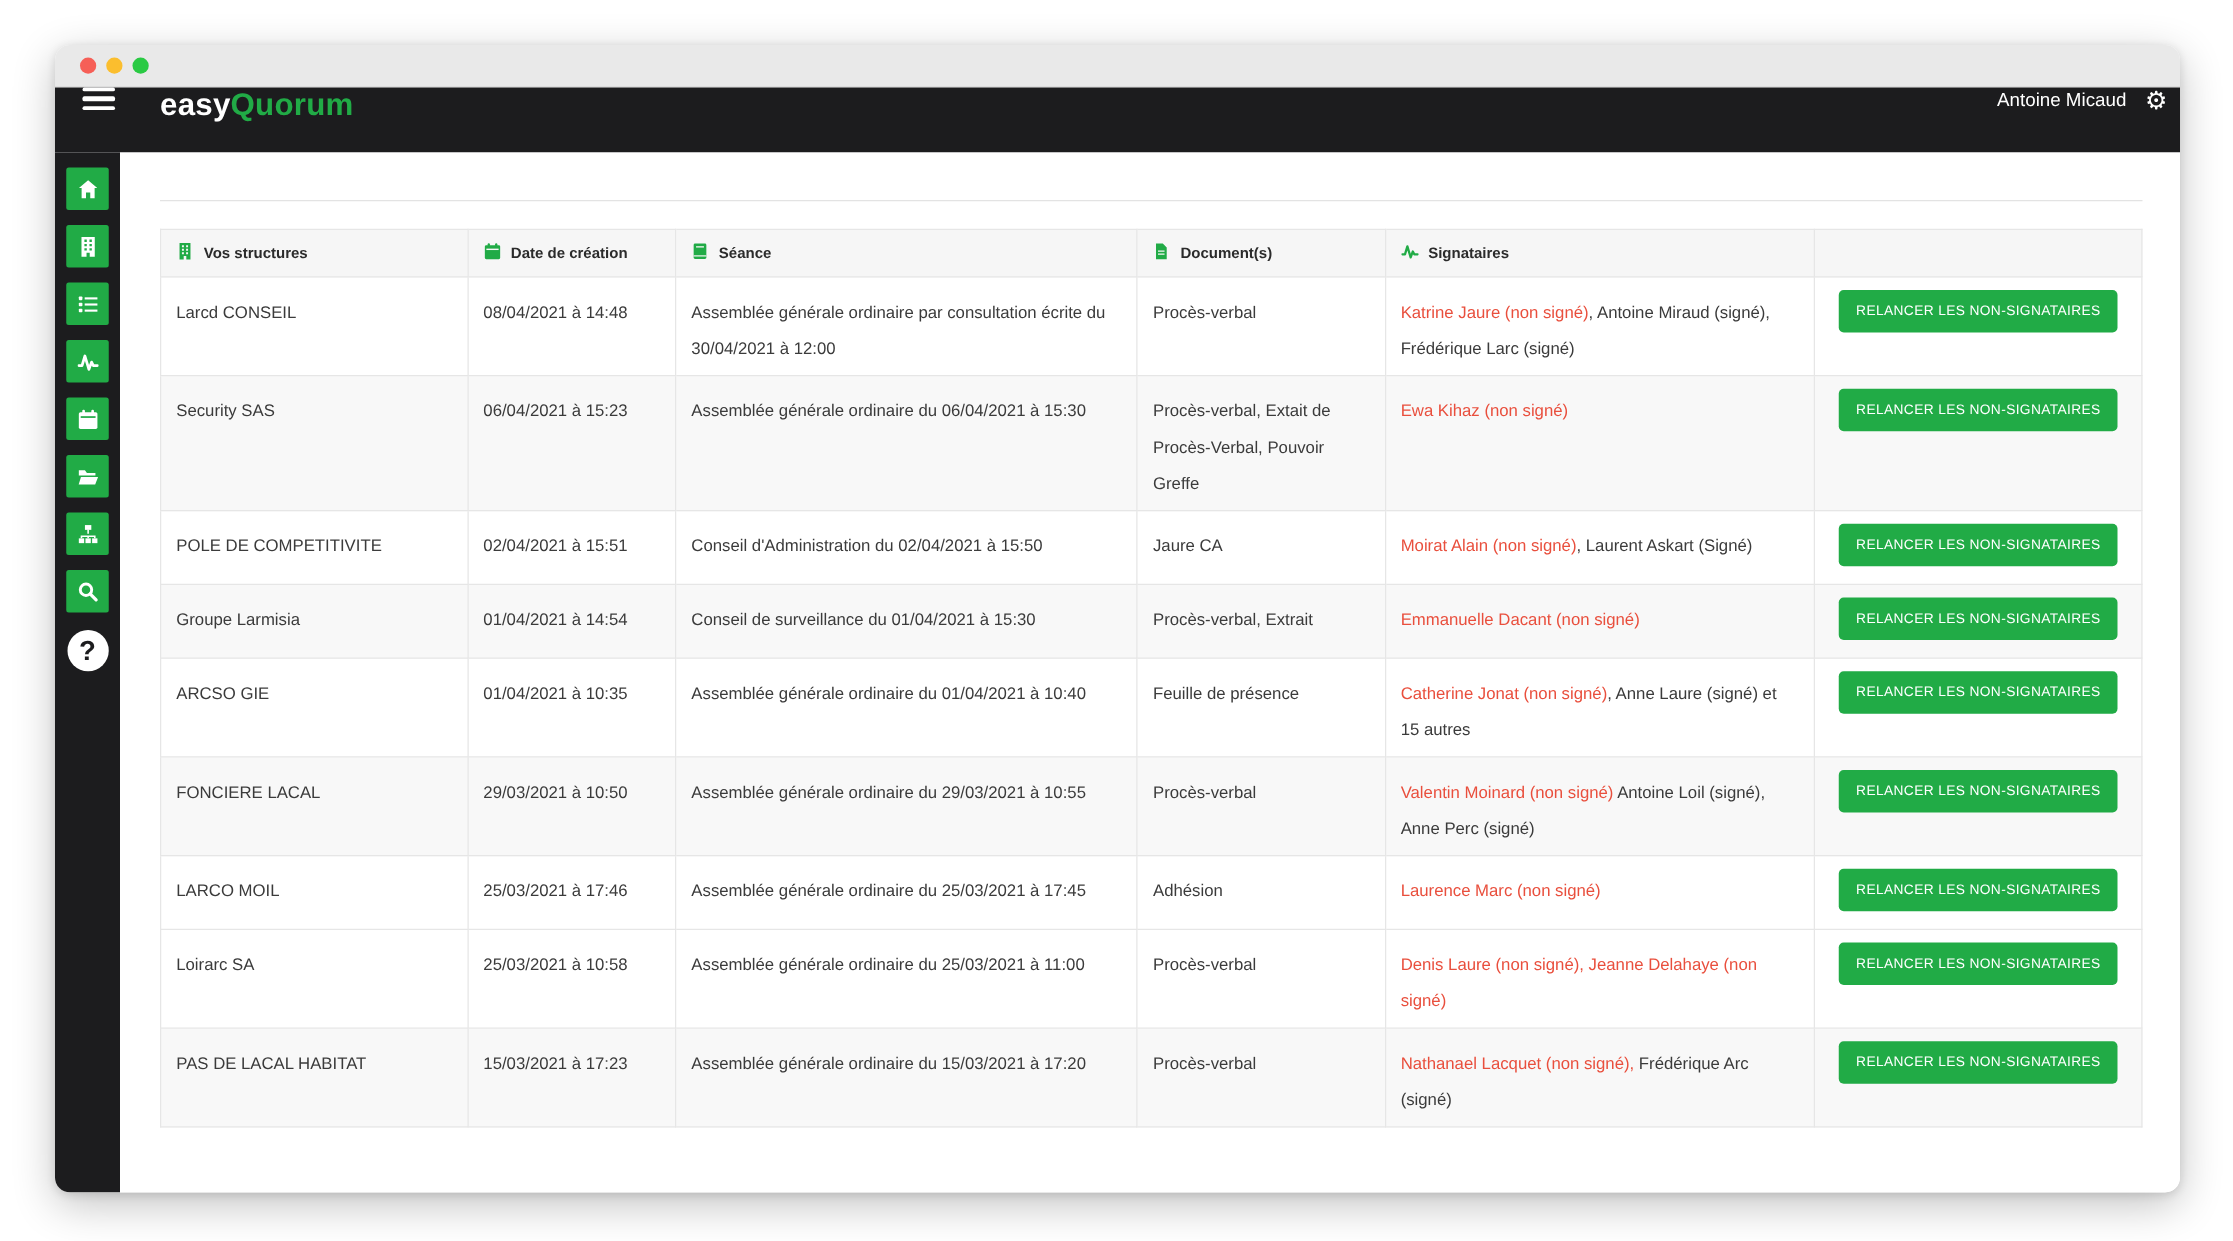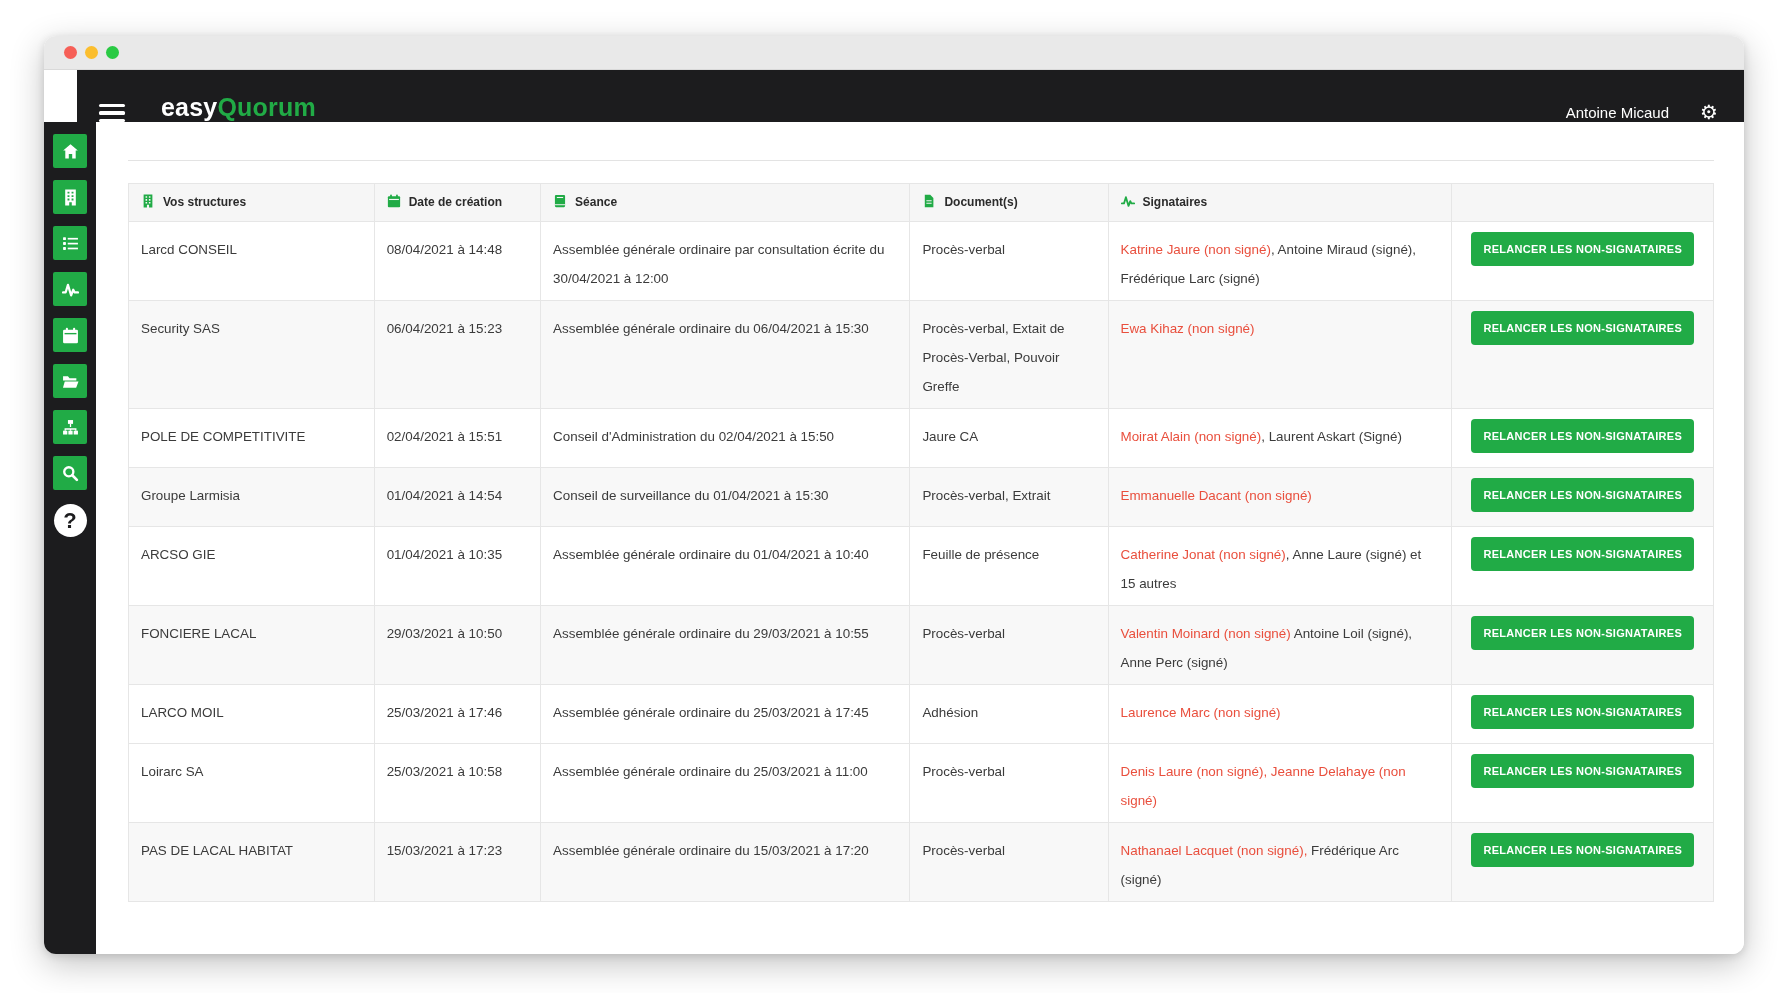--- a/index.html
+++ b/index.html
@@ -15,28 +15,28 @@
     border-radius:12px;overflow:hidden;background:#fff;
     box-shadow:0 10px 34px rgba(0,0,0,.24), 0 2px 8px rgba(0,0,0,.12);}
   
   .titlebar{height:34px;background:var(--titlebar);display:flex;align-items:center;
     padding-left:20px;gap:8px;border-bottom:1px solid #d9d9d9;}
   .light{width:13px;height:13px;border-radius:50%;display:inline-block;}
   .light.red{background:#f65f57;}
   .light.yellow{background:#fbbe2e;}
   .light.green{background:#2aca44;}
   
-  .navbar{height:52px;background:var(--dark);display:flex;align-items:flex-end;
-    padding:0 26px 0 22px;margin-left:33px;}
+  .navbar{height:52px;background:var(--dark);display:flex;align-items:flex-start;
+    padding:0 10px 0 22px;}
   .hamburger{width:26px;display:flex;flex-direction:column;gap:4px;cursor:pointer;}
   .hamburger span{display:block;height:3.4px;background:#fff;border-radius:1.5px;}
   .logo{margin-left:36px;font-size:25px;font-weight:bold;letter-spacing:.2px;cursor:pointer;}
   .logo-easy{color:#fff;}
   .logo-quorum{color:var(--accent);}
-  .nav-right{margin-left:auto;display:flex;align-items:center;gap:31px;}
+  .nav-right{margin-left:auto;display:flex;align-items:center;gap:15px;}
   .username{color:#fff;font-size:15px;cursor:pointer;}
   .gear{color:#fff;font-size:20px;line-height:1;cursor:pointer;
     font-family:"DejaVu Sans",sans-serif;}
   
   .body-row{display:flex;height:calc(100% - 86px);}
   .sidebar{width:52px;background:var(--dark);flex-shrink:0;display:flex;
     flex-direction:column;align-items:center;padding-top:12px;gap:12px;}
   .side-btn{width:34px;height:34px;background:var(--accent);border-radius:2px;
     display:flex;align-items:center;justify-content:center;color:#fff;cursor:pointer;
     --ibg:var(--accent);}
@@ -53,21 +53,21 @@
   .sig-table th{background:#f6f6f6;padding:10px 12px;font-size:12px;color:#2b2b2b;
     white-space:nowrap;font-weight:bold;}
   .hicon{color:var(--accent);--ibg:#f6f6f6;display:inline-block;margin-right:8px;
     vertical-align:-2px;}
   .hicon svg{width:14px;height:14px;display:inline-block;}
   .sig-table td{padding:13px 12px 7px;font-size:13.4px;color:#3b3b3b;line-height:29px;}
   .sig-table tr.alt td{background:#f8f8f8;}
   .cell-action{padding:8px 10px 6px !important;}
   .unsigned{color:var(--red);}
   .action-btn{display:block;width:calc(100% - 18px);margin:2px auto 8px;
-    background:var(--accent);color:#fff;border:none;border-radius:4px;font-weight:bold;
+    background:var(--accent);color:#fff;border:none;border-radius:4px;font-weight:normal;
     font-size:11px;letter-spacing:.3px;padding:11px 2px;cursor:pointer;
     font-family:"Liberation Sans","DejaVu Sans",sans-serif;white-space:nowrap;}
 </style>
 </head>
 <body>
 
 <div class="window">
   <div class="titlebar">
     <span class="light red"></span>
     <span class="light yellow"></span>

